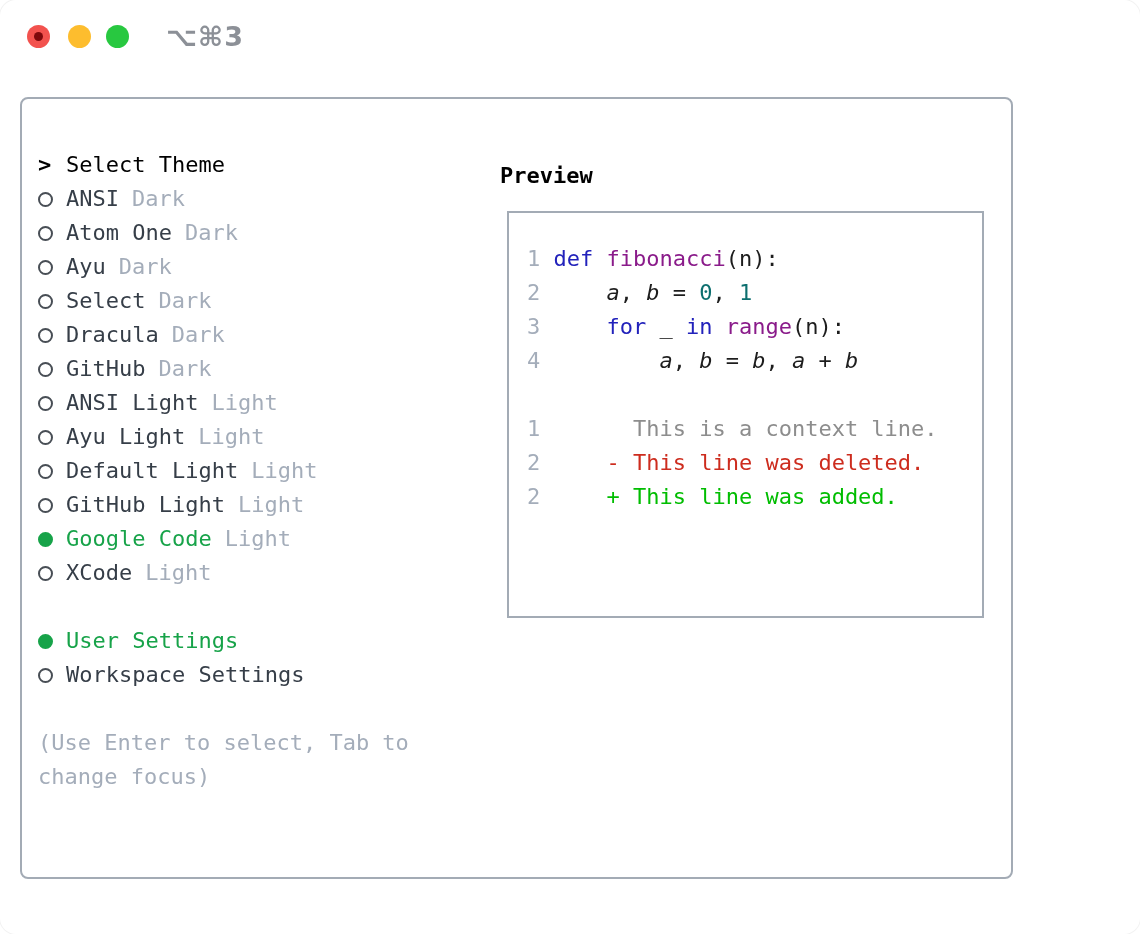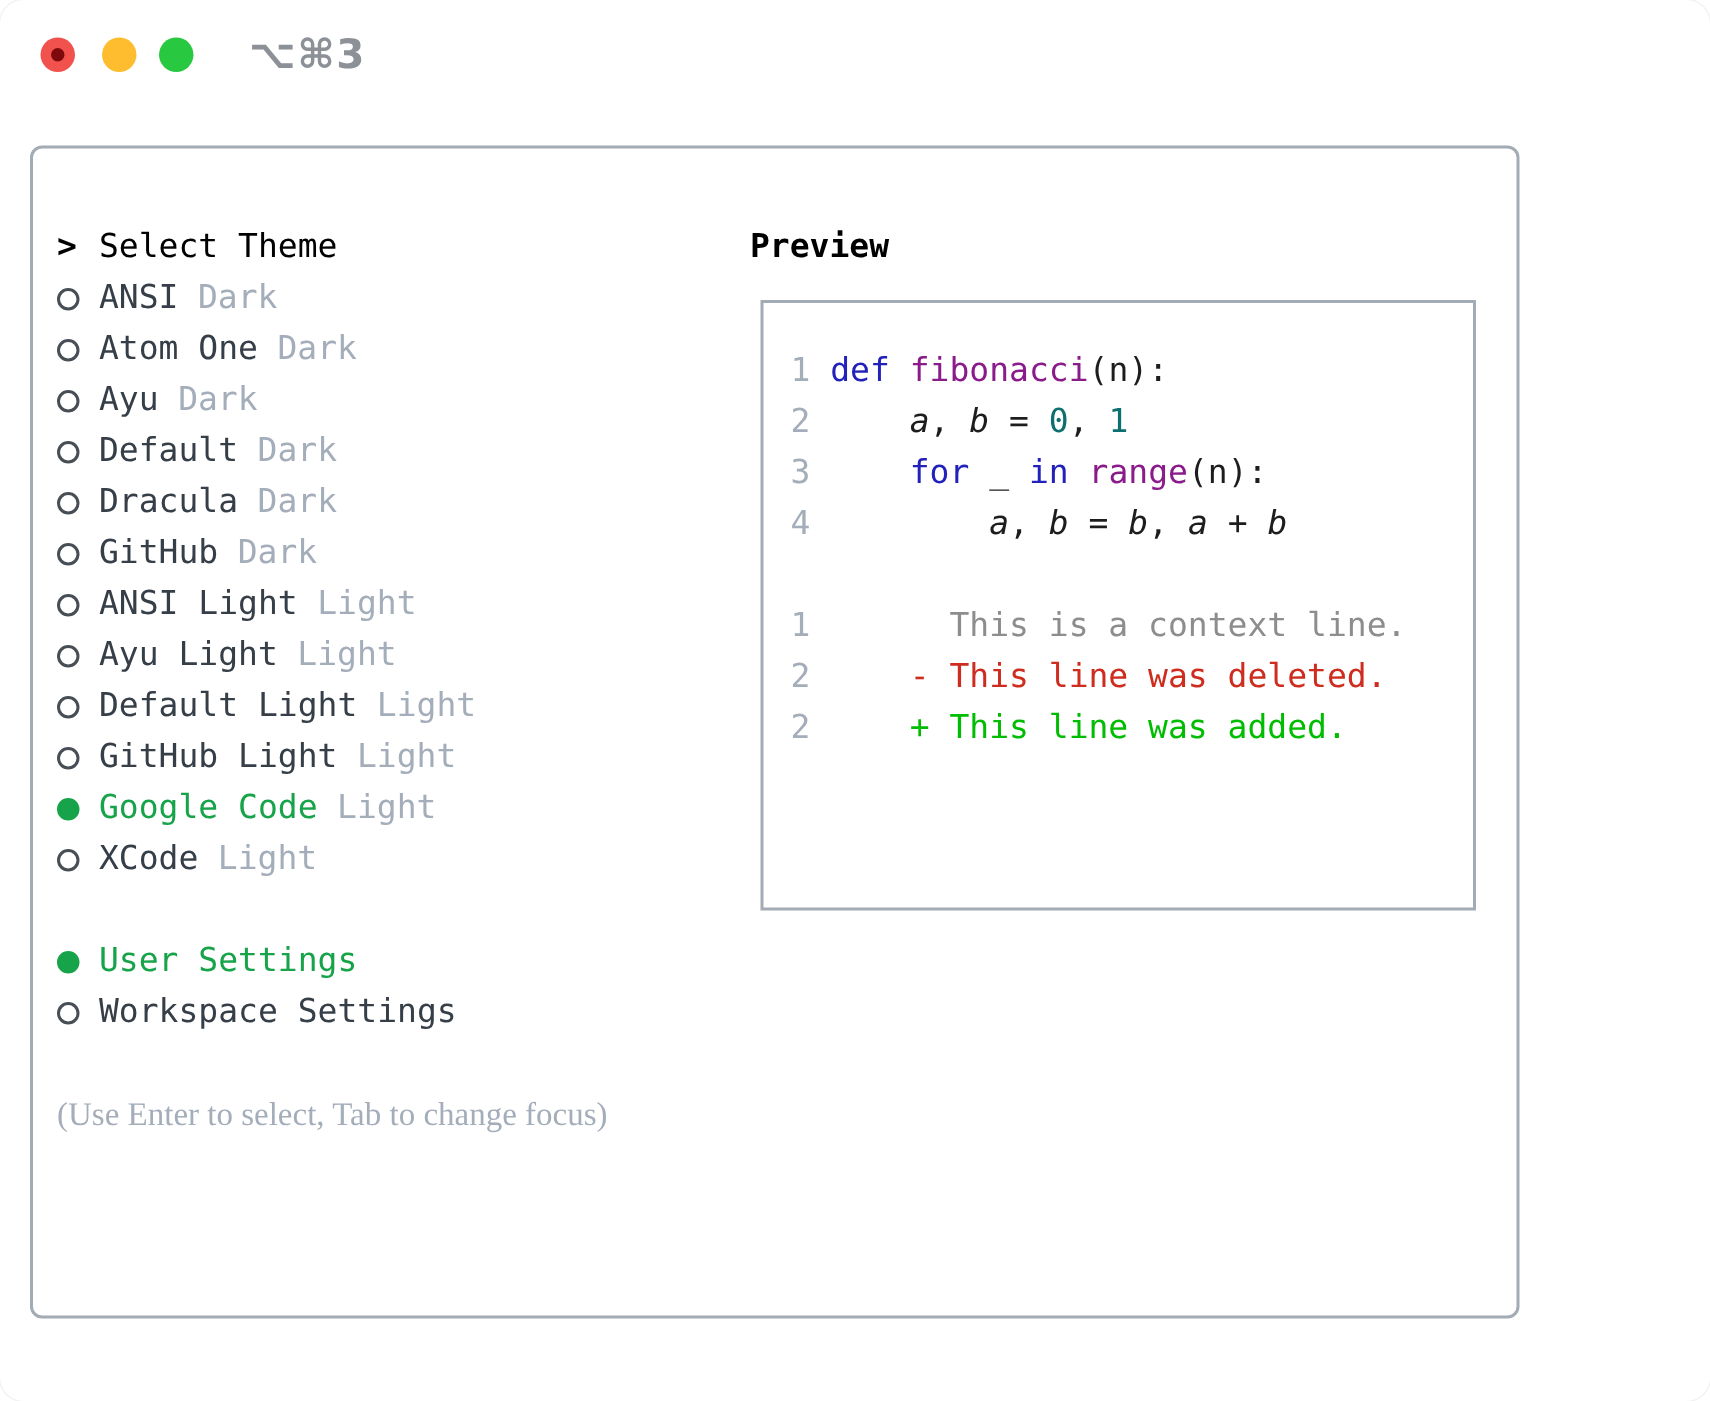--- a/index.html
+++ b/index.html
@@ -13,34 +13,34 @@
   .dot-red::after{content:"";position:absolute;left:7px;top:7px;width:9px;height:9px;
           border-radius:50%;background:var(--light_red_dot);}
   .dot-yellow{left:68px;background:var(--light_yellow);}
   .dot-green{left:106px;background:var(--light_green);}
   .wtitle{position:absolute;left:166px;top:21px;font-family:"DejaVu Sans","Liberation Sans",sans-serif;
           font-size:27px;font-weight:600;color:var(--title_gray);letter-spacing:1px;}
   
   .panel{position:absolute;left:20px;top:97px;width:993px;height:782px;box-sizing:border-box;
          border:2px solid var(--border);border-radius:8px;background:#fff;}
   .leftcol{position:absolute;left:16px;top:49px;font-size:22px;line-height:34px;color:var(--name);}
-  .rightcol{position:absolute;left:478px;top:49px;font-size:22px;line-height:34px;}
+  .rightcol{position:absolute;left:478px;top:60px;font-size:22px;line-height:34px;}
   .row{display:flex;align-items:center;height:34px;white-space:pre;}
   .marker{width:28px;display:flex;align-items:center;flex:none;}
   .gt{font-weight:bold;color:#000;}
   .htitle{font-weight:normal;color:#000;}
   .circle{width:15px;height:15px;border:2px solid var(--circle);border-radius:50%;
           box-sizing:border-box;display:inline-block;}
   .circle.sel{background:var(--accent_green);border-color:var(--accent_green);}
   .tname{color:var(--name);}
   .tname.selgreen{color:var(--accent_green);}
   .ttag{color:var(--muted);margin-left:13px;}
   .applyhead{margin-left:28px;color:#000;height:34px;}
   .apply-block{margin-top:34px;}
-  .hint{margin-top:34px;color:var(--muted);width:424px;font-family:Liberation Serif, serif;}
+  .hint{margin-top:34px;color:var(--muted);width:424px;}
   
   .ptitle{font-weight:bold;color:#000;height:34px;}
   .pbox{margin-top:18px;margin-left:7px;width:477px;height:407px;box-sizing:border-box;
         border:2px solid var(--border);background:#fff;padding:29px 0 0 18px;overflow:hidden;}
   .pl{height:34px;white-space:pre;font-size:22px;line-height:34px;}
   .ln{display:inline-block;width:2ch;color:var(--muted);}
   .tk-kw{color:var(--kw);}
   .tk-fn{color:var(--fn);}
   .tk-lit{color:var(--lit);}
   .tk-txt{color:var(--code);}
@@ -62,21 +62,21 @@
 
     <div class="leftcol">
       <div id="theme-list">
         <div class="row">
           <span class="marker"><span class="gt">&gt;</span></span>
           <span class="htitle">Select Theme</span>
         </div>
       <div class="row"><span class="marker"><span class="circle"></span></span><span class="tname">ANSI</span><span class="ttag">Dark</span></div>
           <div class="row"><span class="marker"><span class="circle"></span></span><span class="tname">Atom One</span><span class="ttag">Dark</span></div>
           <div class="row"><span class="marker"><span class="circle"></span></span><span class="tname">Ayu</span><span class="ttag">Dark</span></div>
-          <div class="row"><span class="marker"><span class="circle"></span></span><span class="tname">Default</span><span class="ttag">Dark</span></div>
+          <div class="row"><span class="marker"><span class="circle"></span></span><span class="tname">Select</span><span class="ttag">Dark</span></div>
           <div class="row"><span class="marker"><span class="circle"></span></span><span class="tname">Dracula</span><span class="ttag">Dark</span></div>
           <div class="row"><span class="marker"><span class="circle"></span></span><span class="tname">GitHub</span><span class="ttag">Dark</span></div>
           <div class="row"><span class="marker"><span class="circle"></span></span><span class="tname">ANSI Light</span><span class="ttag">Light</span></div>
           <div class="row"><span class="marker"><span class="circle"></span></span><span class="tname">Ayu Light</span><span class="ttag">Light</span></div>
           <div class="row"><span class="marker"><span class="circle"></span></span><span class="tname">Default Light</span><span class="ttag">Light</span></div>
           <div class="row"><span class="marker"><span class="circle"></span></span><span class="tname">GitHub Light</span><span class="ttag">Light</span></div>
           <div class="row"><span class="marker"><span class="circle sel"></span></span><span class="tname selgreen">Google Code</span><span class="ttag">Light</span></div>
           <div class="row"><span class="marker"><span class="circle"></span></span><span class="tname">XCode</span><span class="ttag">Light</span></div>
         </div>
 

